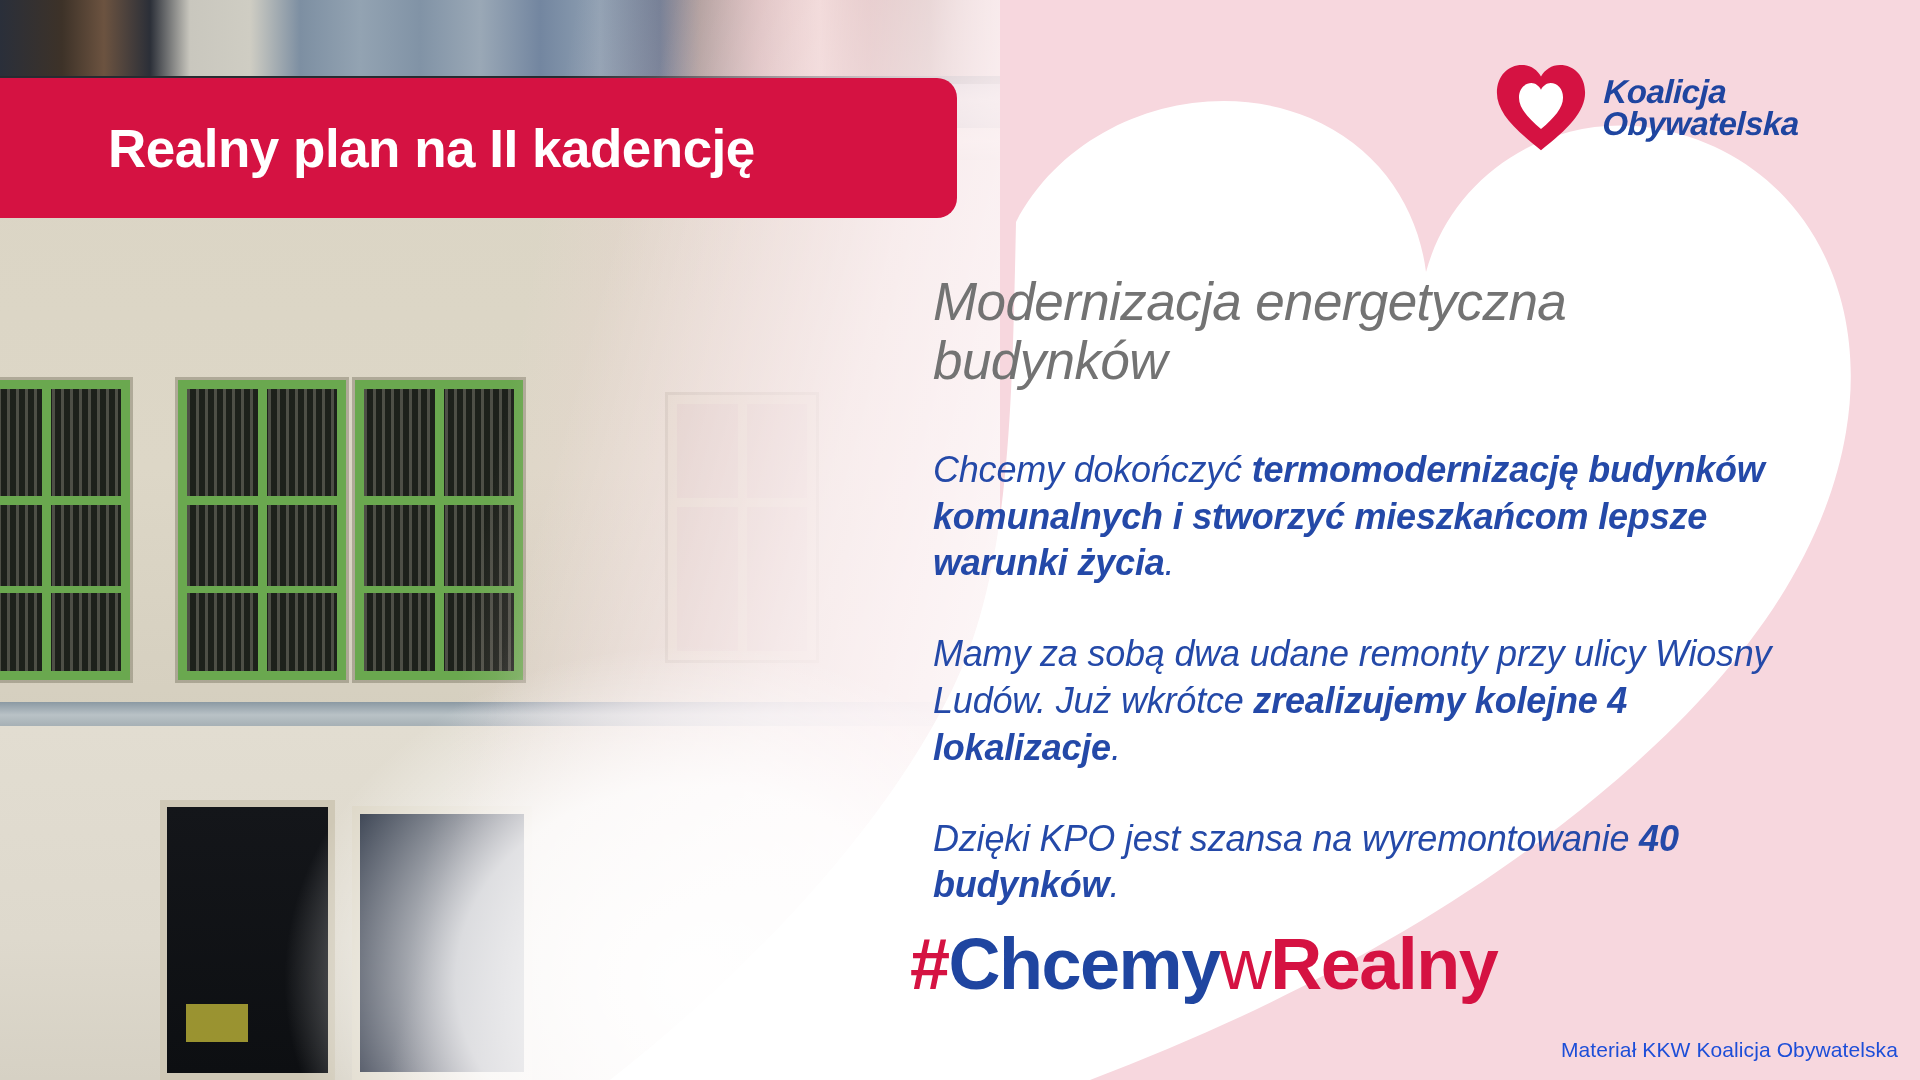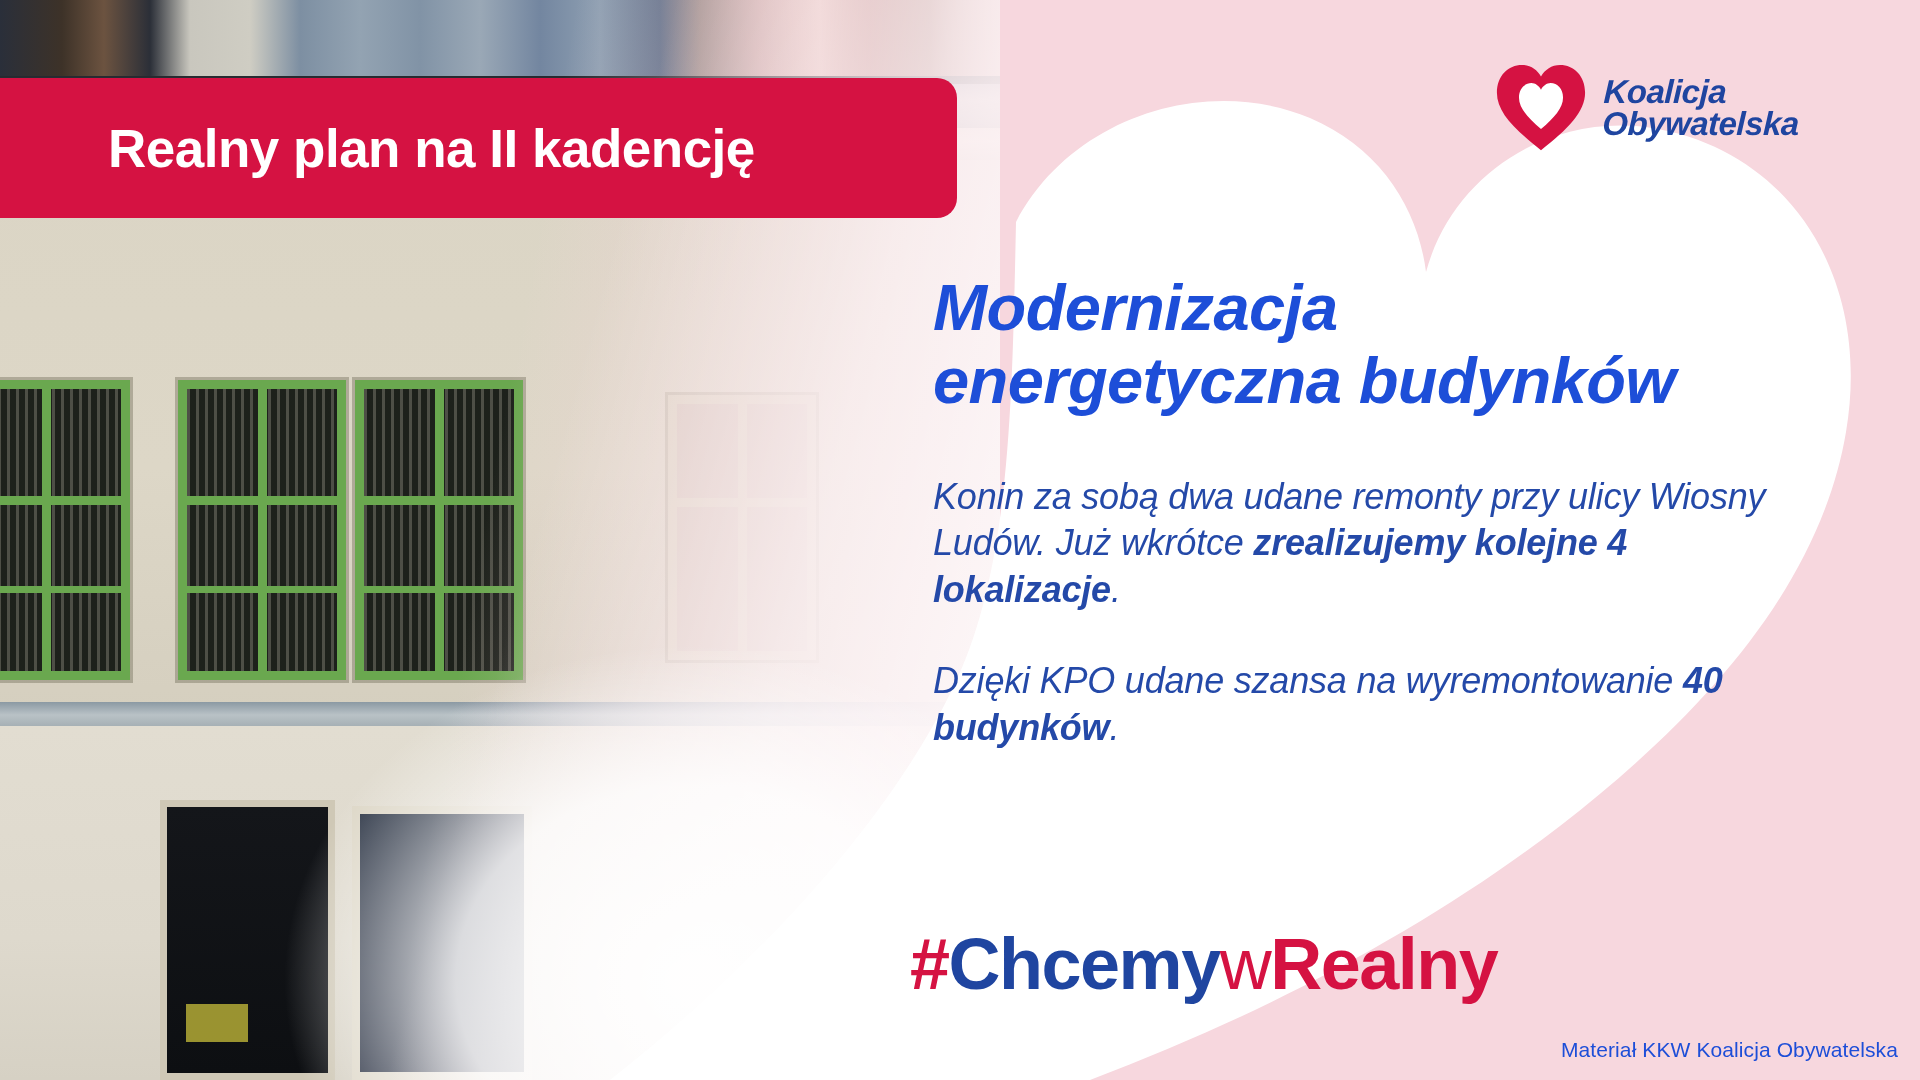--- a/index.html
+++ b/index.html
@@ -198,23 +198,23 @@
   .logo-text .l1 { display: block; }
   .logo-text .l2 { display: block; }
 
   
   .copy {
     position: absolute;
     left: 933px; top: 272px;
     width: 930px;
   }
   .headline {
-    color: #1d4ed8;
-    font-size: 65px;
-    font-weight: 700;
+    color: #737373;
+    font-size: 53px;
+    font-weight: 400;
     font-style: italic;
     line-height: 1.12;
     letter-spacing: -0.6px;
     margin: 0 0 56px 0;
     max-width: 820px;
   }
   .para {
     color: #2449a8;
     font-size: 36px;
     font-style: italic;
@@ -326,22 +326,23 @@
       <path d="M50 70 C36 58 27 48 27 37 C27 28 33 22 40 22 C44 22 48 25 50 29 C52 25 56 22 60 22 C67 22 73 28 73 37 C73 48 64 58 50 70 Z" fill="#ffffff"></path>
     </svg>
     <div class="logo-text">
       <span class="l1">Koalicja</span>
       <span class="l2">Obywatelska</span>
     </div>
   </div>
 
   <div class="copy">
     <h1 class="headline">Modernizacja energetyczna budynków</h1>
-    <p class="para"><span>Konin za sobą dwa udane remonty przy ulicy Wiosny Ludów. Już wkrótce </span><b>zrealizujemy kolejne 4 lokalizacje</b><span>.</span></p>
-    <p class="para"><span>Dzięki KPO udane szansa na wyremontowanie </span><b>40 budynków</b><span>.</span></p>
+    <p class="para"><span>Chcemy dokończyć </span><b>termomodernizację budynków komunalnych i stworzyć mieszkańcom lepsze warunki życia</b><span>.</span></p>
+    <p class="para"><span>Mamy za sobą dwa udane remonty przy ulicy Wiosny Ludów. Już wkrótce </span><b>zrealizujemy kolejne 4 lokalizacje</b><span>.</span></p>
+    <p class="para"><span>Dzięki KPO jest szansa na wyremontowanie </span><b>40 budynków</b><span>.</span></p>
   </div>
 
   <div class="hashtag">
     <span class="hash">#</span><span class="konin">Chcemy</span><span class="w">w</span><span class="sercu">Realny</span>
   </div>
 
   <div class="footer-note">Materiał KKW Koalicja Obywatelska</div>
 
 </div>
 

